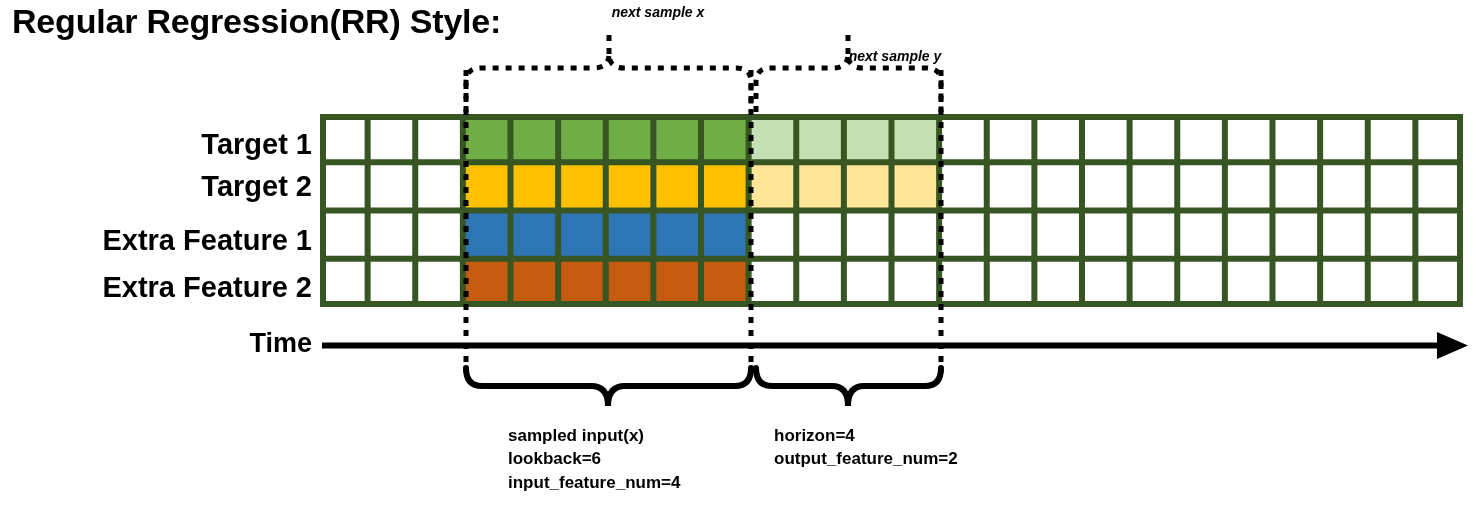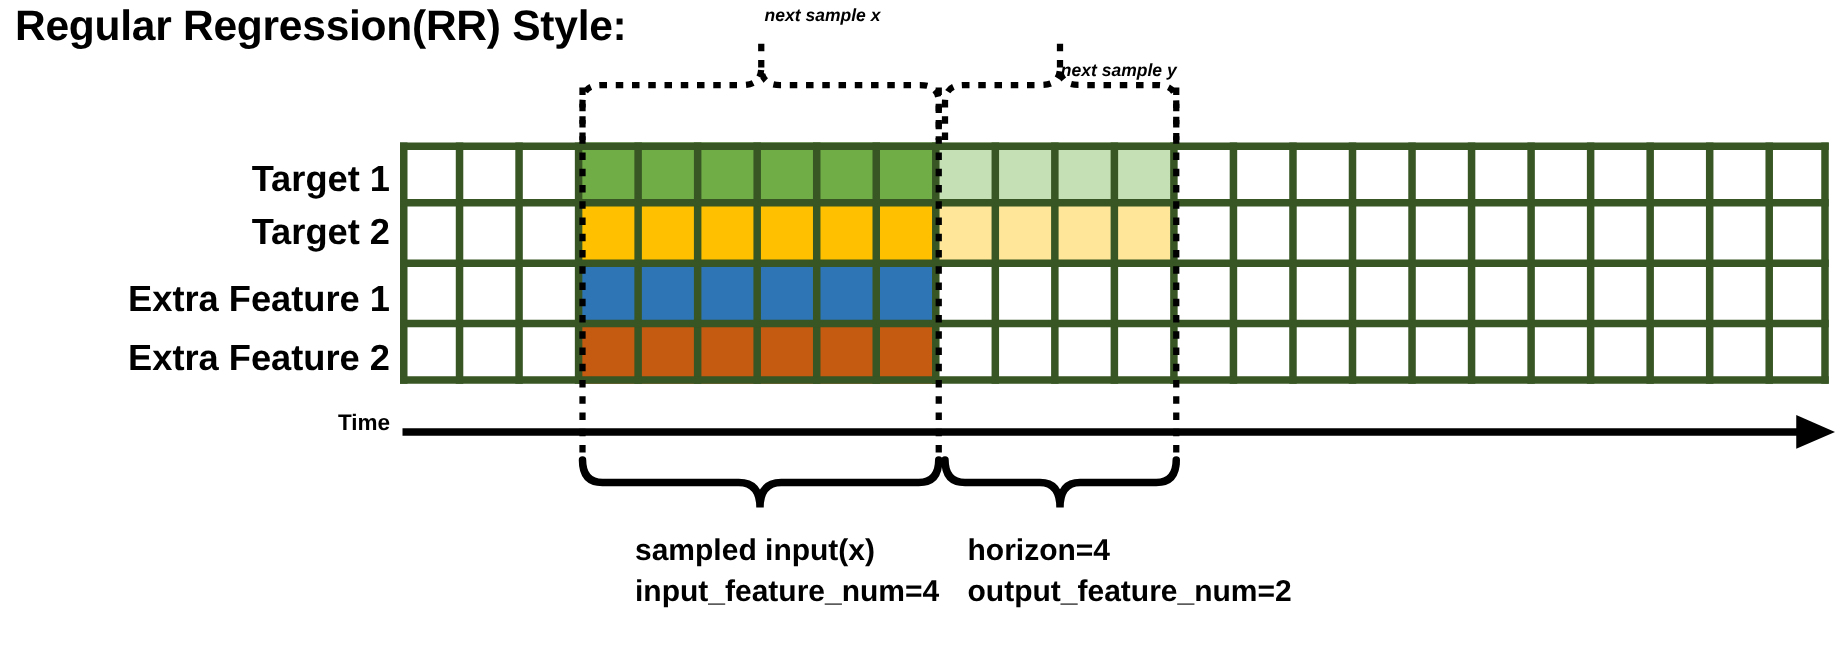--- a/index.html
+++ b/index.html
@@ -38,21 +38,21 @@
     white-space: nowrap;
   }
 
   
   .time-label {
     position: absolute;
     left: 222px;
     top: 328px;
     width: 90px;
     text-align: right;
-    font-size: 18px;
+    font-size: 27px;
     font-weight: bold;
   }
 
   
   #grid-layer {
     position: absolute;
     left: 0;
     top: 0;
   }
 
@@ -62,21 +62,21 @@
     font-size: 14px;
     font-style: italic;
     font-weight: 600;
     white-space: nowrap;
     text-align: center;
   }
 
   
   .bottom-annot {
     position: absolute;
-    font-size: 24px;
+    font-size: 17px;
     font-weight: 600;
     line-height: 1.38;
     white-space: nowrap;
   }
   .bottom-annot div { display: block; }
 
   svg { overflow: visible; }
 </style>
 </head>
 <body>
@@ -88,20 +88,21 @@
 <div class="row-label" style="top:224px;">Extra Feature 1</div>
 <div class="row-label" style="top:271px;">Extra Feature 2</div>
 
 <div class="time-label">Time</div>
 
 <div class="top-annot" style="left:518px; top:4px; width:280px;">next sample x</div>
 <div class="top-annot" style="left:755px; top:4px; width:280px;margin-top:44px;">next sample y</div>
 
 <div class="bottom-annot" style="left:508px; top:424px;">
   <div>sampled input(x)</div>
+  <div>lookback=6</div>
   <div>input_feature_num=4</div>
 </div>
 <div class="bottom-annot" style="left:774px; top:424px;">
   <div>horizon=4</div>
   <div>output_feature_num=2</div>
 </div>
 
 <svg id="grid-layer" width="1476" height="516" viewBox="0 0 1476 516">
 
   <g id="grid-cells">

